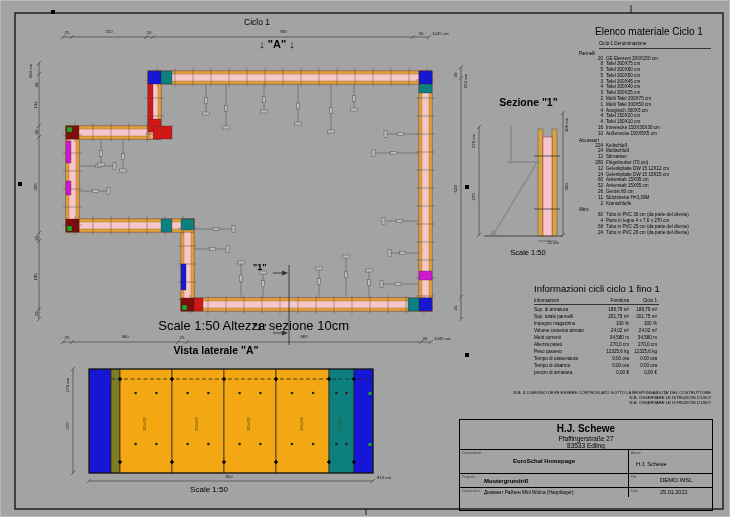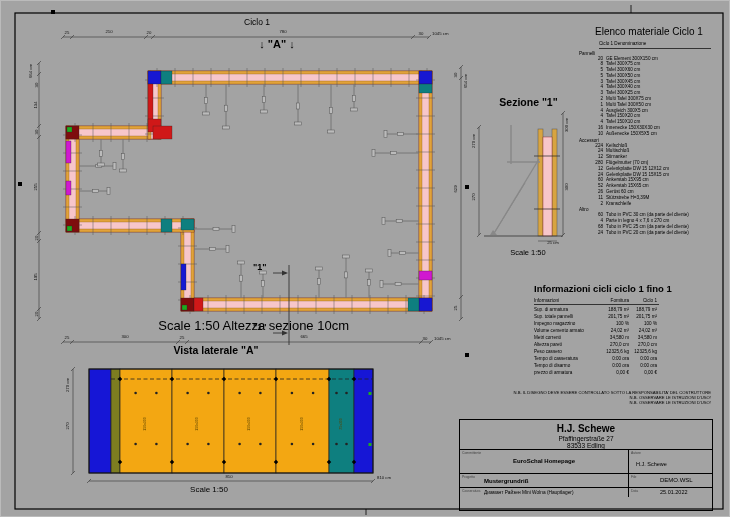--- a/index.html
+++ b/index.html
@@ -514,21 +514,21 @@
             <span class="nm">Tubo in PVC 25 cm (da parte del cliente)</span>
           </div>
           <div class="row">
             <span class="qty">24</span>
             <span class="nm">Tubo in PVC 20 cm (da parte del cliente)</span>
           </div>
         </div>
       </div>
   </div>
 
-  <span class="t" style="left:533px;top:283px;font-size:9.5px;font-weight:bold;">Informazioni cicli  ciclo 1 fino 1</span>
+  <span class="t" style="left:533px;top:283px;font-size:9.5px;">Informazioni cicli  ciclo 1 fino 1</span>
   <div class="itable" style="left:533px;top:296px;width:125px;">
     <div class="row hd" id="ci-head">
         <span class="c0">Informazioni</span>
         <span class="c1">Fornitura</span>
         <span class="c2">Ciclo 1</span>
       </div>
     <div id="ci-rows">
         <div class="row">
           <span class="c0">Sup. di armatura</span>
           <span class="c1">188,79 m²</span>

